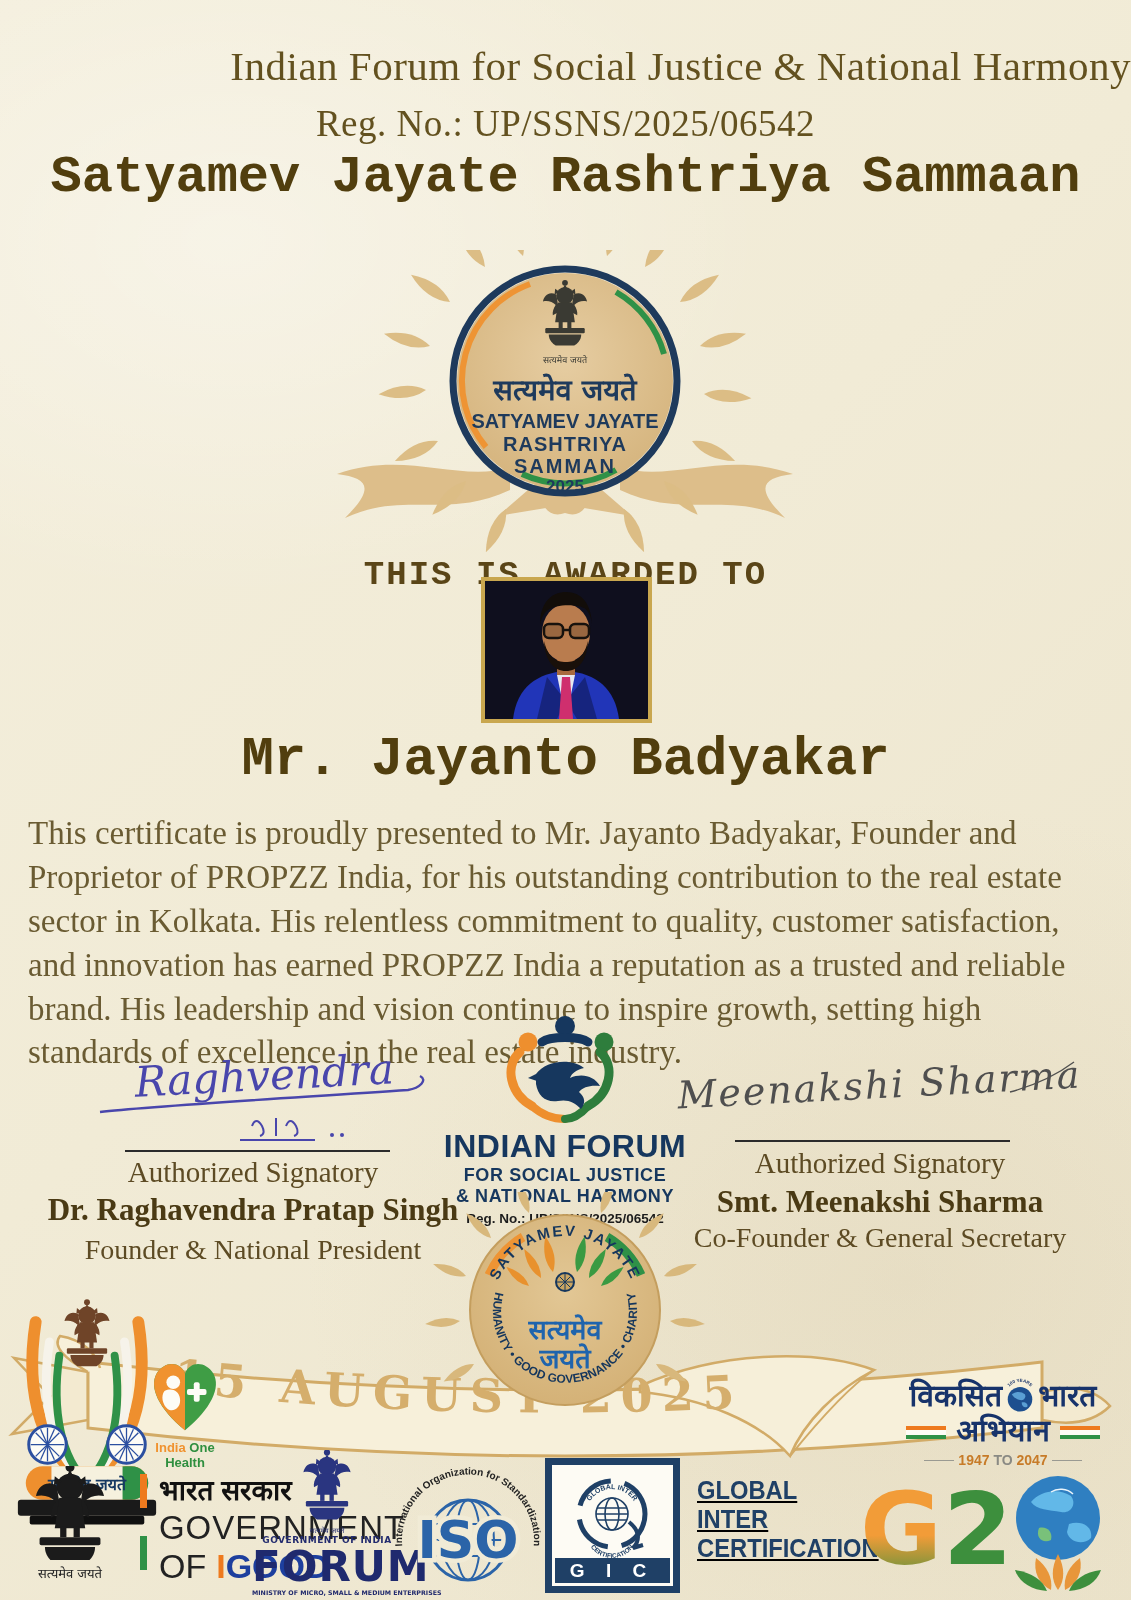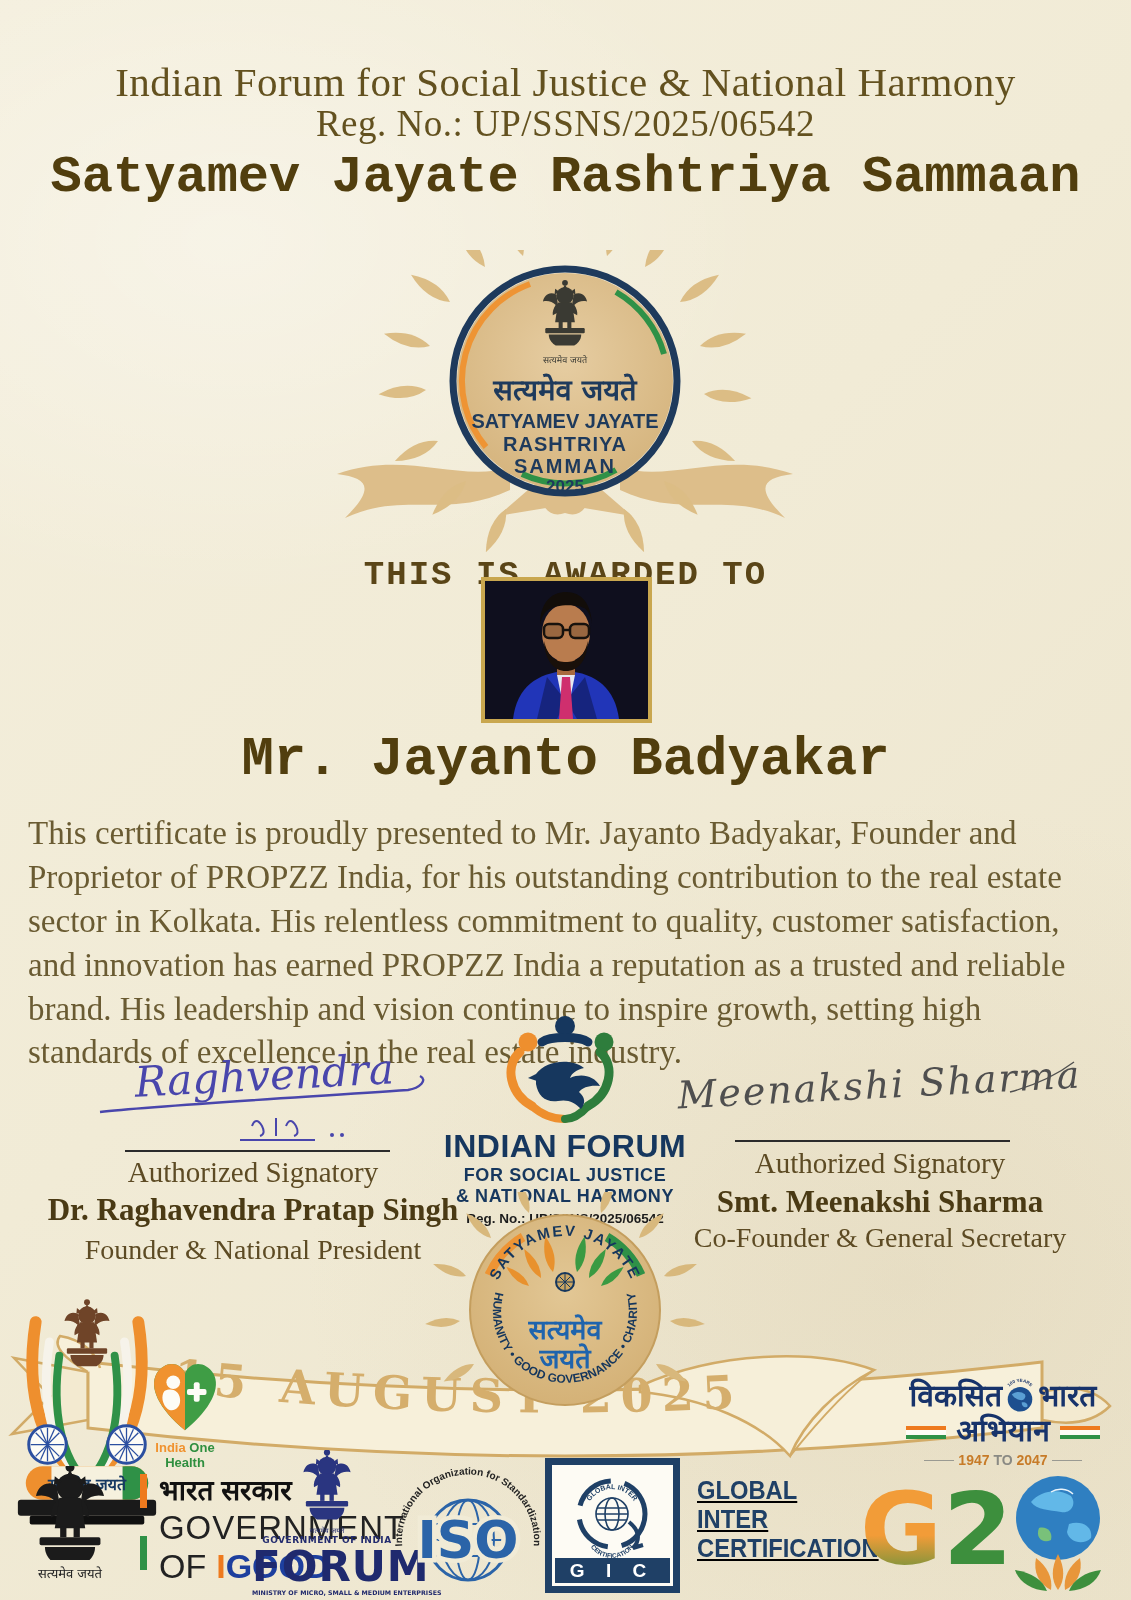--- a/index.html
+++ b/index.html
@@ -30,21 +30,21 @@
   .ioh-text{font-size:13px;font-weight:700;font-family:"Liberation Sans",sans-serif;}
   .viksit{font-family:"DejaVu Sans",sans-serif;color:#17336b;font-weight:700;}
   .tric{display:inline-block;width:40px;height:13px;vertical-align:middle;}
   .tric i{display:block;height:4.3px;}
 </style>
 </head>
 <body>
 
 <div class="cert">
 
-  <div class="abs ctr hdr" style="top:58px;font-size:41px;">Indian Forum for Social Justice &amp; National Harmony</div>
+  <div class="abs ctr hdr" style="top:42px;font-size:41px;text-align:right;">Indian Forum for Social Justice &amp; National Harmony</div>
   <div class="abs ctr hdr" style="top:102px;font-size:37px;">Reg. No.: UP/SSNS/2025/06542</div>
   <div class="abs ctr blackletter" style="top:148px;font-size:52px;">Satyamev Jayate Rashtriya Sammaan</div>
 
   <svg class="abs" style="left:285px;top:250px;" width="560" height="312" viewBox="0 0 560 312">
     <defs>
       <path id="leaf" d="M0,0 Q7,-12 0,-28 Q-7,-12 0,0 Z"></path>
       <radialGradient id="medalBg" cx="50%" cy="40%" r="70%">
         <stop offset="0%" stop-color="#e6cda2"></stop>
           <stop offset="100%" stop-color="#d3b179"></stop>
       </radialGradient>

